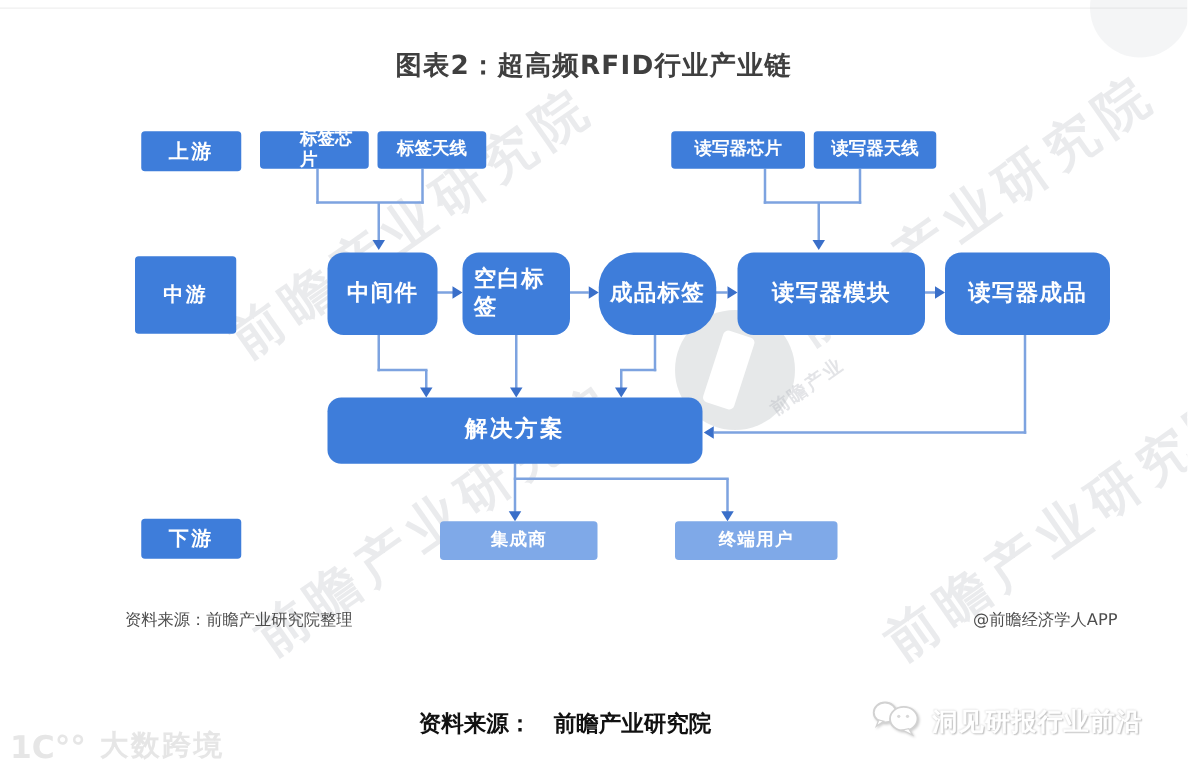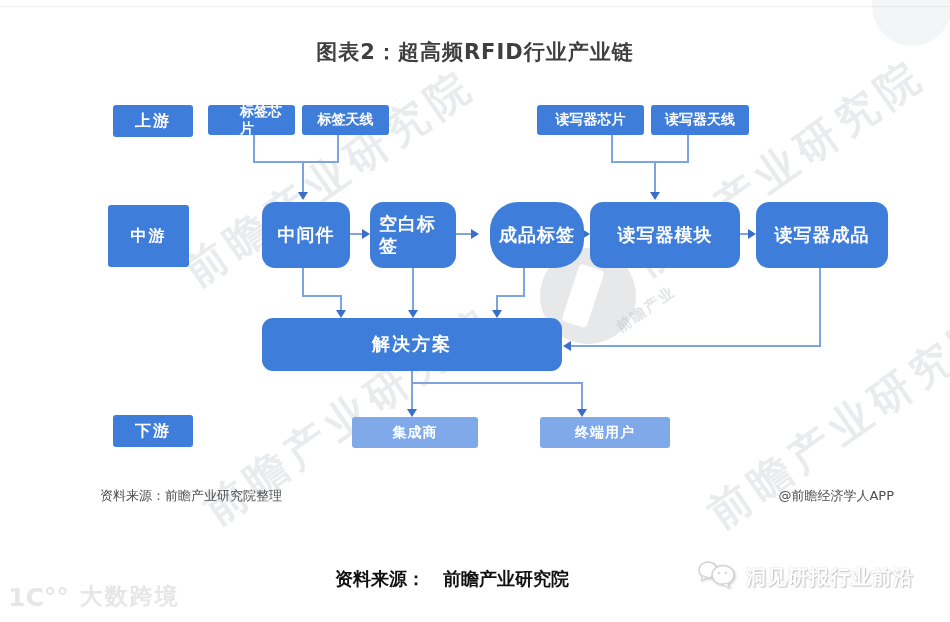--- a/index.html
+++ b/index.html
@@ -93,21 +93,21 @@
 
   <div class="vline" style="left:611px; top:135px; height:28px;"></div>
   <div class="vline" style="left:687px; top:135px; height:28px;"></div>
   <div class="hline" style="left:611px; top:161px; width:78px;"></div>
   <div class="vline" style="left:654px; top:162px; height:30px;"></div>
   <div class="arr-down" style="left:650px; top:192px;"></div>
 
   <div class="box box-lbl" style="left:108px; top:205px; width:81px; height:62px;">中游</div>
   <div class="box box-md" style="left:262px; top:202px; width:88px; height:66px;">中间件</div>
   <div class="box box-md" style="left:370px; top:202px; width:86px; height:66px;">空白标签</div>
-  <div class="box box-md" style="left:490px; top:202px; width:94px; height:66px;border-radius:28px;">成品标签</div>
+  <div class="box box-md" style="left:479px; top:202px; width:94px; height:66px;border-radius:28px;">成品标签</div>
   <div class="box box-md" style="left:590px; top:202px; width:150px; height:66px;">读写器模块</div>
   <div class="box box-md" style="left:756px; top:202px; width:132px; height:66px;">读写器成品</div>
 
   <div class="hline" style="left:348px; top:233px; width:15px;"></div>
   <div class="arr-right" style="left:362px; top:229px;"></div>
   <div class="hline" style="left:456px; top:233px; width:15px;"></div>
   <div class="arr-right" style="left:471px; top:229px;"></div>
   <div class="hline" style="left:568px; top:233px; width:14px;"></div>
   <div class="arr-right" style="left:582px; top:229px;"></div>
   <div class="hline" style="left:740px; top:233px; width:9px;"></div>

